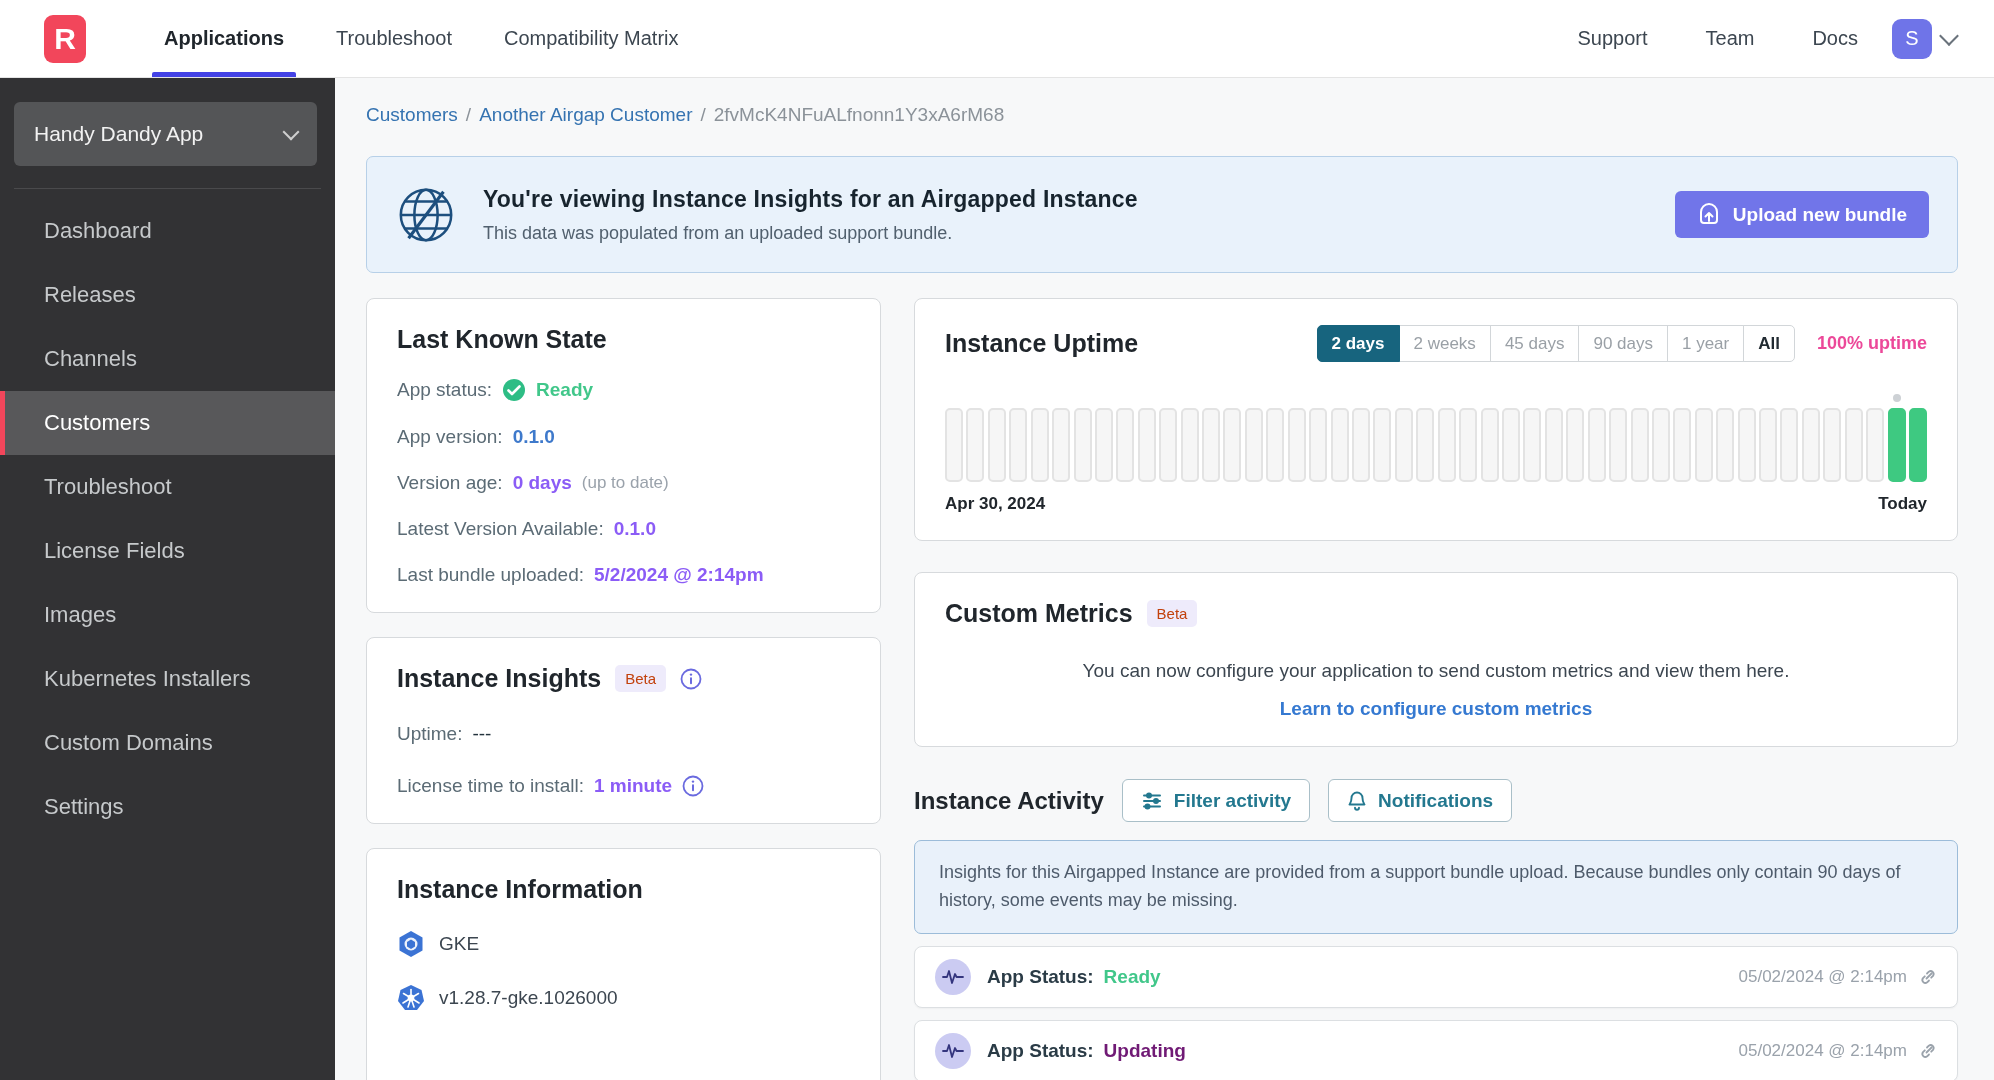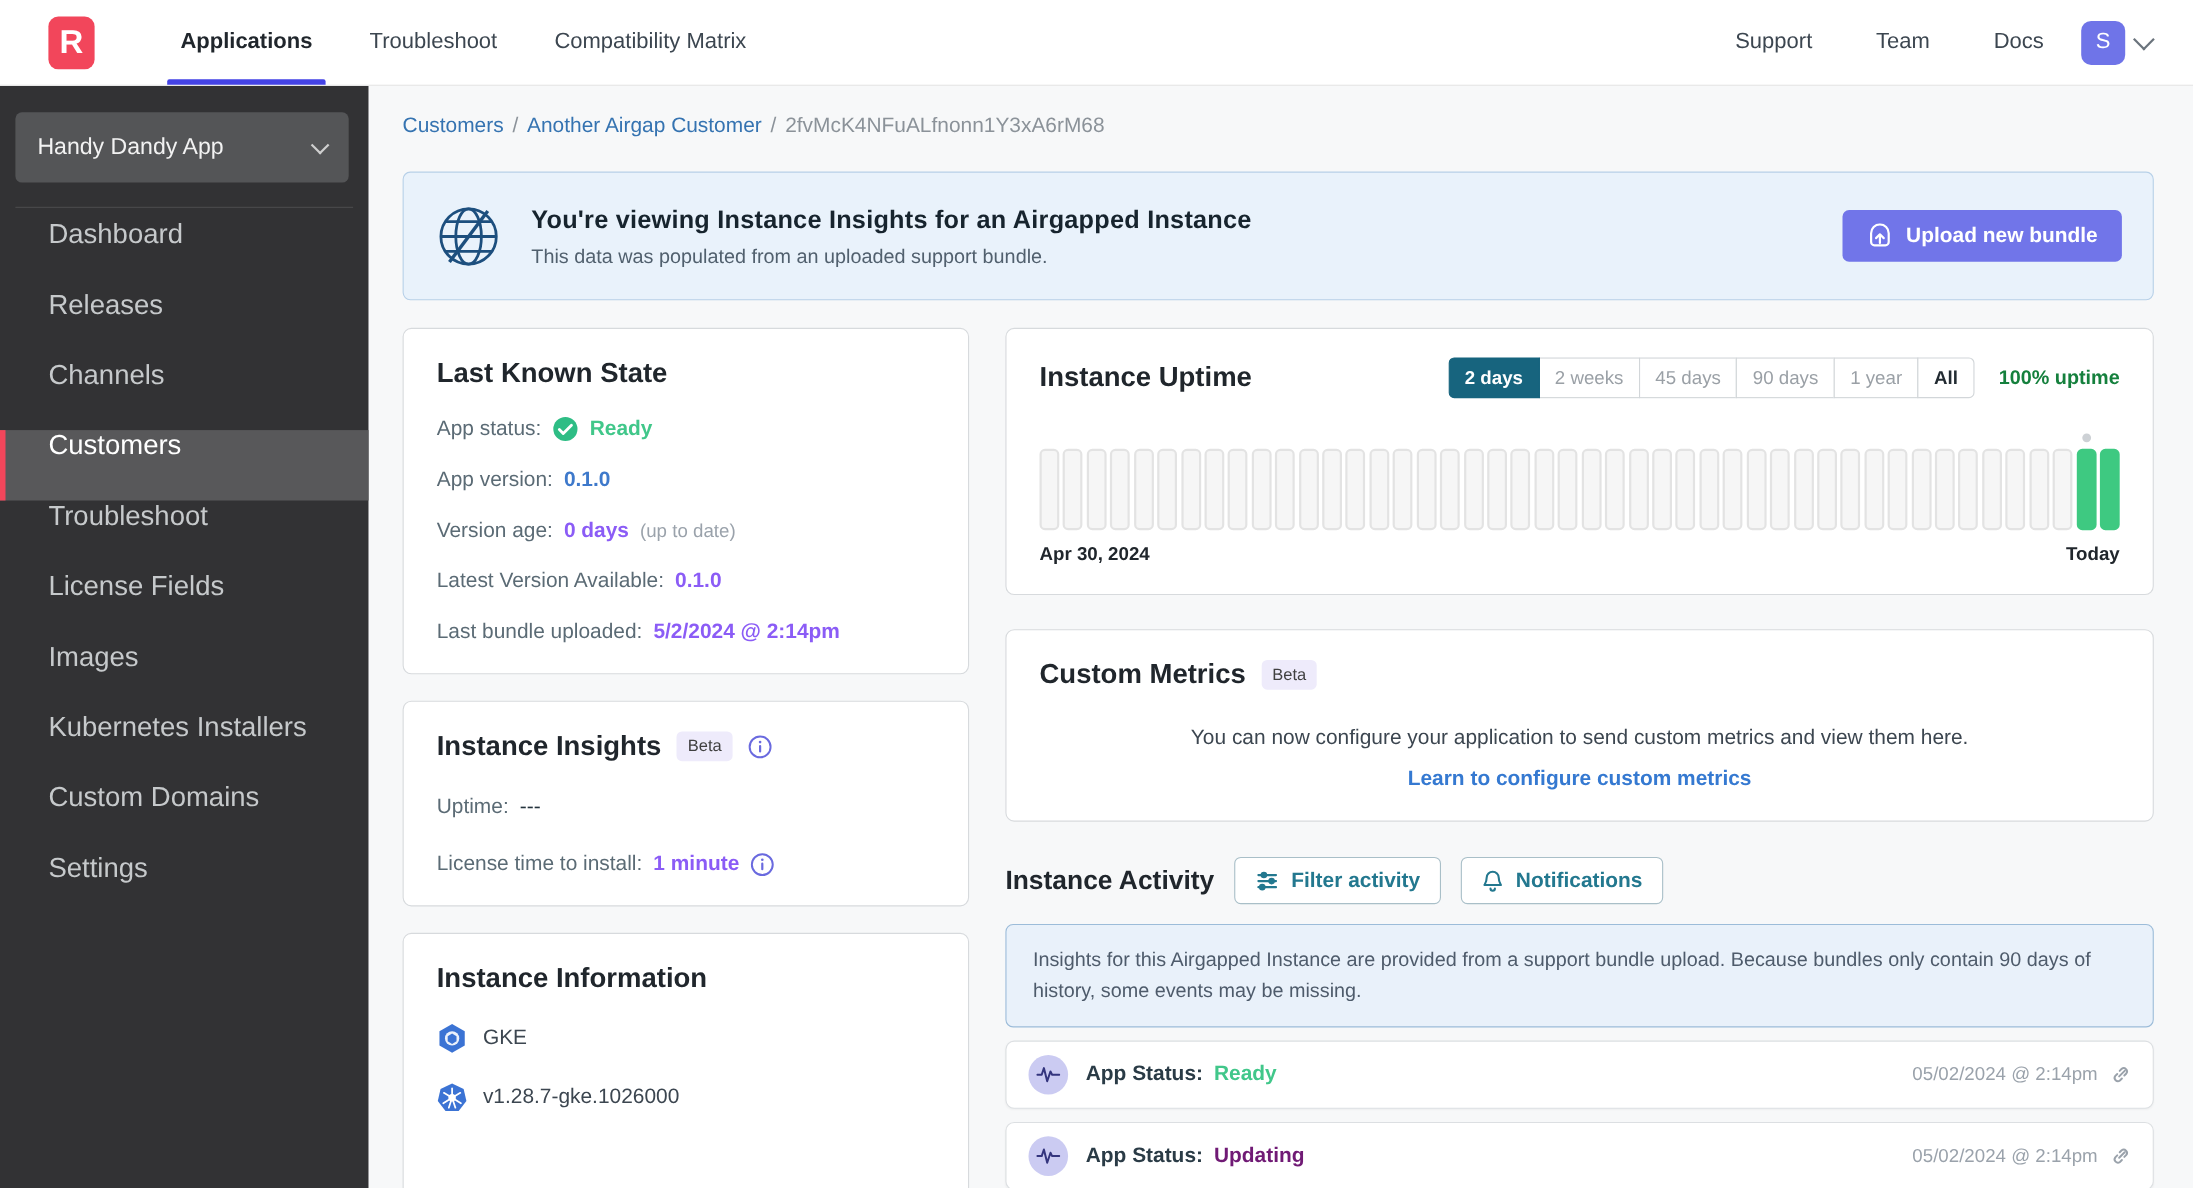--- a/index.html
+++ b/index.html
@@ -29,21 +29,21 @@
 
   
   .sidebar { position:absolute; top:78px; left:0; width:335px; bottom:0; background:#323234; z-index:20; }
   .appsel { margin:24px 18px 0 14px; height:64px; background:#545557; border:none; border-radius:6px;
             width:303px; display:flex; align-items:center; justify-content:space-between;
             padding:0 20px; color:#f2f2f2; font-size:21px; cursor:pointer;
             font-family:inherit; }
   .appsel .chev2 { width:12px; height:12px; border-right:2.5px solid #cfcfcf; border-bottom:2.5px solid #cfcfcf;
             transform:rotate(45deg); margin-top:-5px; }
   .side-sep { height:1px; background:#4a4a4c; margin:22px 14px 10px 14px; }
-  .side-item { height:64px; display:flex; align-items:flex-start; padding-left:44px; font-size:25px;
+  .side-item { height:64px; display:flex; align-items:center; padding-left:44px; font-size:22px;
                color:#c6c9cb; cursor:pointer; position:relative; }
   .side-item.active { background:#58585a; color:#ffffff; }
   .side-item.active::before { content:""; position:absolute; left:0; top:0; bottom:0; width:5px;
                background:#f2465b; }
 
   
   .main { position:absolute; top:78px; left:335px; right:0; bottom:0; background:#f7f8f9;
           padding:26px 36px 0 31px; overflow:hidden; }
 
   .breadcrumb { font-size:19px; color:#9aa0a6; display:flex; gap:8px; align-items:center; }
@@ -61,21 +61,21 @@
             color:#fff; font-size:19px; font-weight:bold; display:flex; align-items:center;
             gap:12px; padding:0 22px; cursor:pointer; font-family:inherit; }
 
   .cols { display:flex; margin-top:25px; gap:33px; align-items:flex-start; }
   .leftcol { width:515px; flex-shrink:0; display:flex; flex-direction:column; gap:24px; }
   .rightcol { flex:1; display:flex; flex-direction:column; }
 
   .card { background:#fff; border:1px solid #d7dadd; border-radius:8px; padding:26px 30px; }
   .card-title { font-size:25px; font-weight:bold; color:#20262c; }
   .title-row { display:flex; align-items:center; gap:14px; }
-  .beta { background:#eeebfb; color:#404040; font-size:15px; padding:5px 10px; border-radius:5px; }
+  .beta { background:#eeebfb; color:#c2410c; font-size:15px; padding:5px 10px; border-radius:5px; }
 
   .kv-row { display:flex; align-items:center; gap:10px; margin-top:24px; font-size:19px; }
   .kv-label { color:#5b6b75; }
   .kv-value { color:#8b5cf6; font-weight:bold; }
   .kv-plain { color:#24333d; }
   .kv-extra { color:#9aa2ab; font-size:17px; }
   .kv-link { color:#3e79cb; font-weight:bold; cursor:pointer; }
   .green-text { color:#41c78a; font-weight:bold; }
 
   .icheck { width:24px; height:24px; flex-shrink:0; }
@@ -86,21 +86,21 @@
 
   
   .uptime-head { display:flex; align-items:center; }
   .range-group { display:flex; margin-left:auto; }
   .range-btn { height:37px; display:flex; align-items:center; padding:0 14px; background:#fff;
                border:1px solid #d2d6d9; margin-left:-1px; font-size:17px; color:#9aa0a6; cursor:pointer; }
   .range-btn:first-child { border-radius:5px 0 0 5px; margin-left:0; }
   .range-btn:last-child { border-radius:0 5px 5px 0; }
   .range-btn.active { background:#17647e; border-color:#17647e; color:#fff; font-weight:bold; z-index:2; }
   .range-btn.dark { color:#222b32; font-weight:bold; }
-  .uptime-pct { font-size:18px; color:#15803d; margin-left:22px; font-weight:bold; white-space:nowrap; }
+  .uptime-pct { font-size:18px; color:#ec4899; margin-left:22px; font-weight:bold; white-space:nowrap; }
   .bars { display:flex; justify-content:space-between; margin-top:46px; }
   .ubar { width:18px; height:74px; background:#f6f6f6; border:2px solid #e3e3e3; border-radius:5px;
           position:relative; }
   .ubar.up { background:#3ec981; border-color:#3ec981; }
   .bardot { position:absolute; top:-16px; left:50%; margin-left:-4px; width:8px; height:8px;
           border-radius:50%; background:#cdd1d5; }
   .bars-foot { display:flex; justify-content:space-between; font-size:17px; color:#20262c;
           margin-top:12px; font-weight:bold; }
 
   

